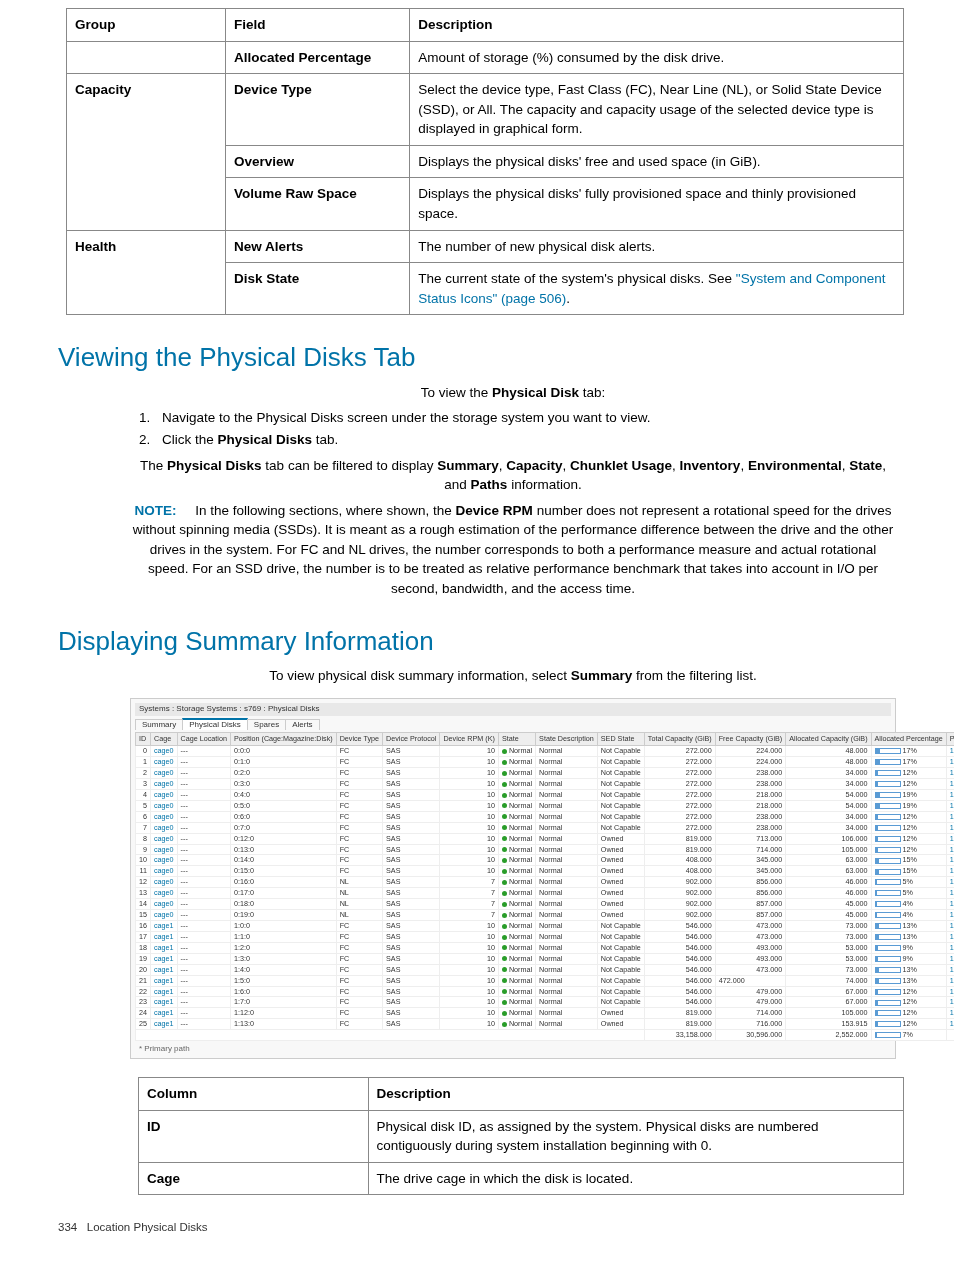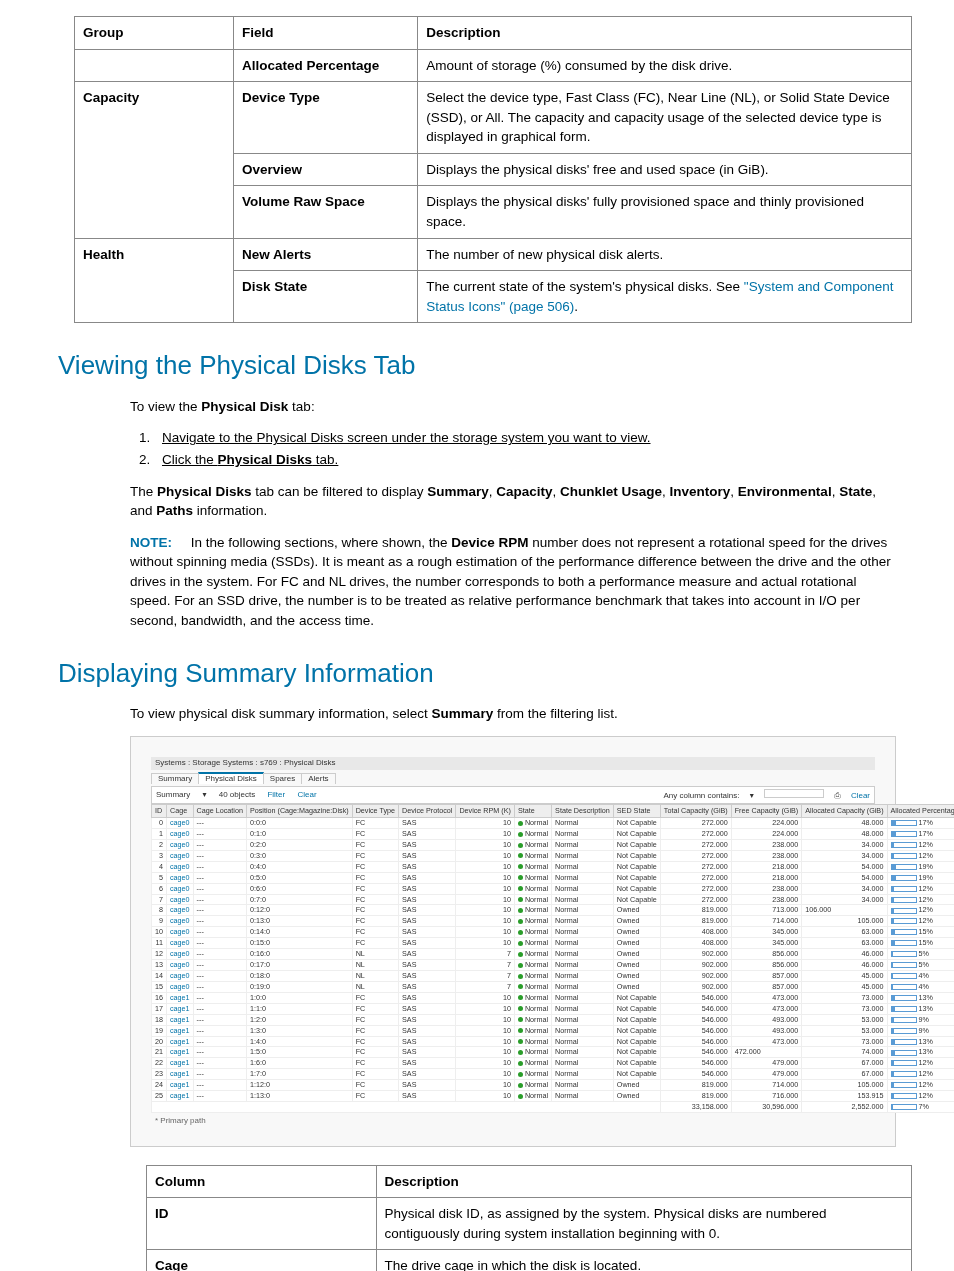--- a/index.html
+++ b/index.html
@@ -8,21 +8,21 @@
       font-size: 13.5px;
       color: #000;
       margin: 0;
       padding: 0 58px 20px 58px;
       width: 954px;
       line-height: 1.45;
     }
     table.desc-table {
       border-collapse: collapse;
       width: 100%;
-      margin: 16px;
+      margin: 8px;
       border-radius: 15px;
     }
     table.desc-table th,
     table.desc-table td {
       border: 1px solid #888;
       padding: 6px 8px;
       text-align: left;
       vertical-align: top;
       font-size: 13.5px;
     }
@@ -40,44 +40,44 @@
     h2 {
       color: #0073a8;
       font-weight: normal;
       font-size: 26px;
       margin: 24px 0 6px 0;
     }
     .indent {
       margin-left: 72px;
     }
     .indent p {
-      margin: 12px 0;
+      margin: 6px 0;
+      text-align: center;
     }
     ol {
       margin: 6px 0 2px 0;
       padding-left: 24px;
-      text-decoration: underline;
     }
     ol li {
       padding-left: 8px;
       margin: 2px 0;
     }
     .link {
       color: #0073a8;
     }
     .note-label {
       color: #0073a8;
       font-weight: bold;
     }
     b { font-weight: bold; }
     .figure-box {
       border: 1px solid #ccc;
       background: #f8f8f8;
       margin: 12px 0 18px 0;
-      padding: 20px;
+      padding: 4px;
       font-size: 7.5px;
       line-height: 1.1;
       color: #333;
     }
     .breadcrumb-bar {
       background: #e8e8e8;
       padding: 2px 4px;
       font-size: 8px;
       color: #333;
     }
@@ -228,35 +228,20 @@
 
 <h2>Displaying Summary Information</h2>
 <div class="indent">
   <p>
     <span>To view physical disk summary information, select </span><b>Summary</b><span> from the filtering list.</span>
   </p>
 
   <div class="figure-box">
     <div class="breadcrumb-bar">Systems : Storage Systems : s769 : Physical Disks</div>
     <div class="tab-bar" id="tab-bar"><span>Summary</span><span class="active">Physical Disks</span><span>Spares</span><span>Alerts</span></div>
-    <div class="filter-bar">
-      <div class="left">
-        <span><span>Summary</span> ▾</span>
-        <span>40 objects</span>
-        <span class="lnk">Filter</span>
-        <span class="lnk">Clear</span>
-      </div>
-      <div class="right">
-        <span>Any column contains:</span>
-        <span>▾</span>
-        <span style="display:inline-block;border:1px solid #ccc;width:60px;height:9px;background:#fff;"></span>
-        <span>⎙</span>
-        <span class="lnk">Clear</span>
-      </div>
-    </div>
     <table class="data-grid">
       <thead>
           <tr id="grid-header">
             <th>ID</th>
             <th>Cage</th>
             <th>Cage Location</th>
             <th>Position (Cage:Magazine:Disk)</th>
             <th>Device Type</th>
             <th>Device Protocol</th>
             <th>Device RPM (K)</th>
@@ -413,21 +398,21 @@
             <td>---</td>
             <td>0:12:0</td>
             <td>FC</td>
             <td>SAS</td>
             <td style="text-align:right">10</td>
             <td><span class="dot"></span>Normal</td>
             <td>Normal</td>
             <td>Owned</td>
             <td style="text-align:right">819.000</td>
             <td style="text-align:right">713.000</td>
-            <td style="">106.000</td>
+            <td style="text-align:right">106.000</td>
             <td><span class="bar"><span style="width:12%"></span></span>12%</td>
             <td class="lnk">1:0:1*</td>
           </tr>
           <tr>
             <td style="text-align:right">9</td>
             <td class="lnk">cage0</td>
             <td>---</td>
             <td>0:13:0</td>
             <td>FC</td>
             <td>SAS</td>

